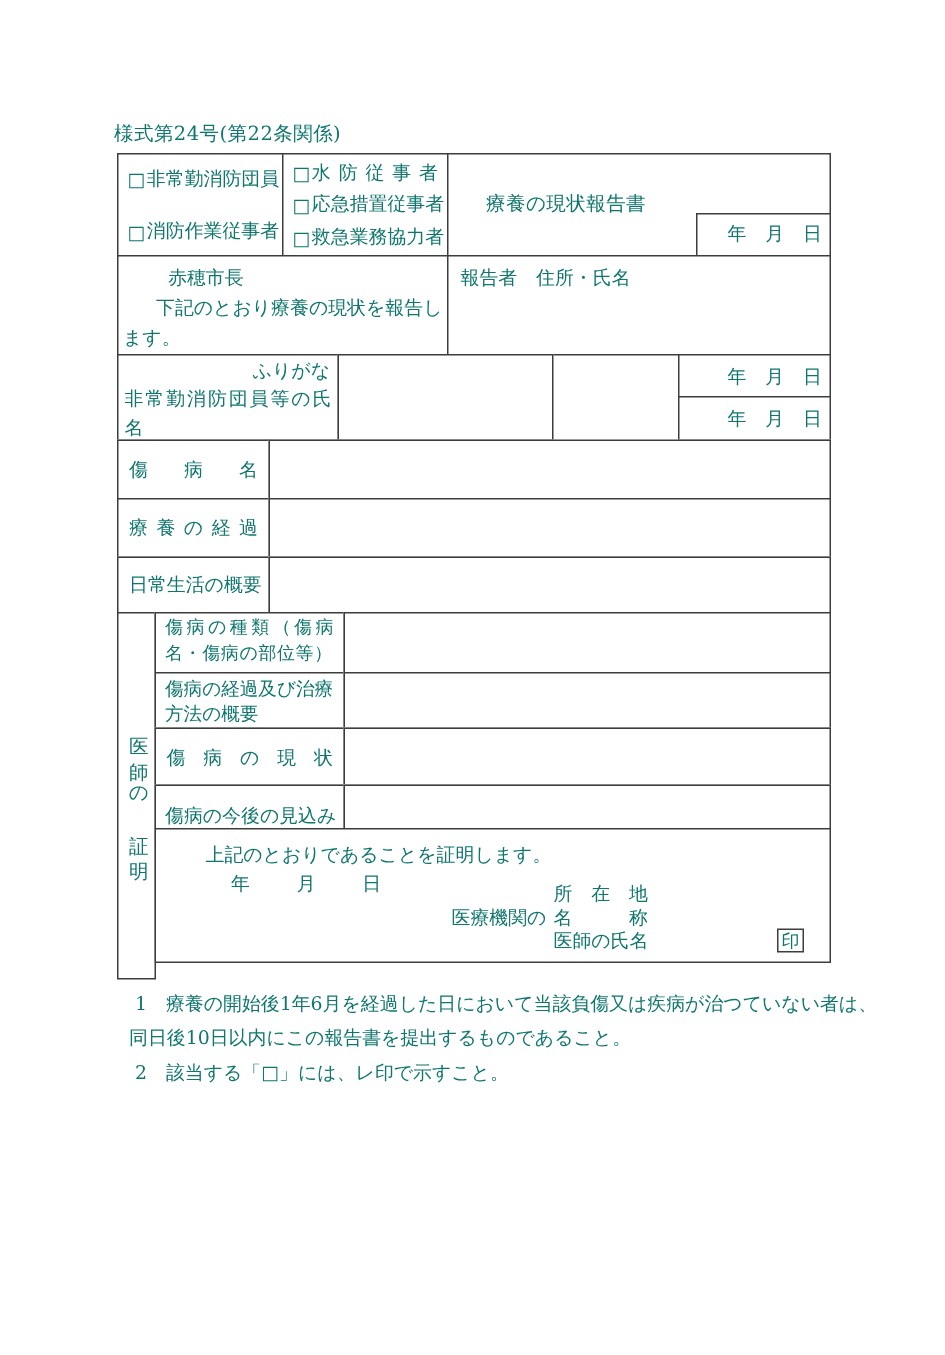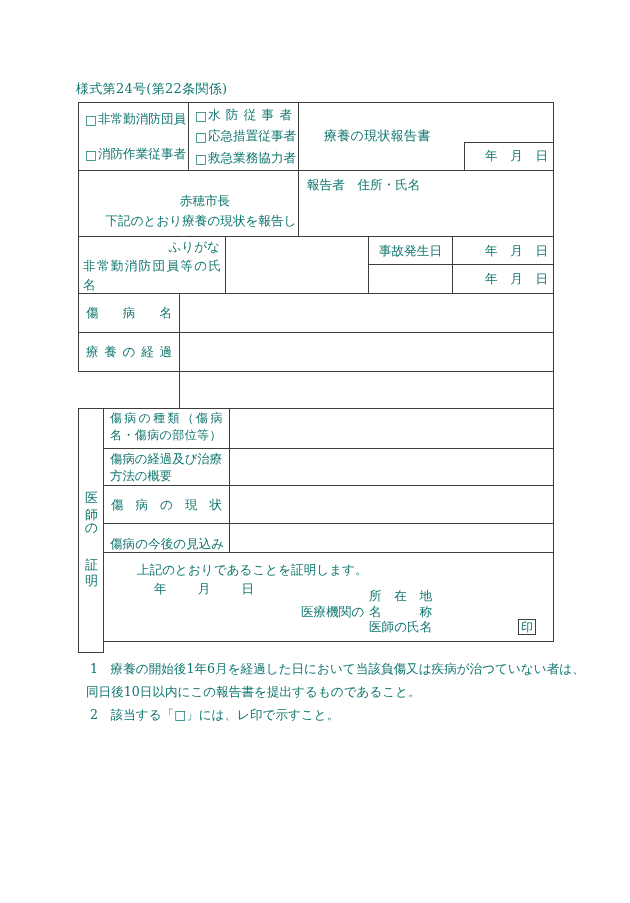--- a/index.html
+++ b/index.html
@@ -20,21 +20,21 @@
   .cbcol2{display:flex;flex-direction:column;justify-content:center;gap:4.5px;padding:0 6px;}
   .cbitem{display:flex;align-items:center;white-space:nowrap;}
   .cbitem .box{margin-right:1px;}
   .cbitem .lbl{flex:1;}
   .just .lbl{text-align:justify;text-align-last:justify;}
   
   .title-cell{}
   .doc-title{position:absolute;left:25px;top:24px;font-size:13px;letter-spacing:.3px;white-space:nowrap;}
   .date-box{line-height:26px;text-align:right;padding-right:5px;white-space:nowrap;}
   
-  .addr{padding-top:20px;line-height:20px;text-align:center;}
+  .addr{padding-top:4px;line-height:20px;}
   .addr .l1{margin-left:33px;}
   .addr .l2{margin-left:25px;white-space:nowrap;}
   .addr .l3{margin-left:3px;}
   .reporter{padding:6px 8px;}
   
   .name-label{display:flex;flex-direction:column;justify-content:center;padding:0 4px;line-height:19px;}
   .name-label .furi{text-align:right;padding-right:1px;}
   .name-label .nm{text-align:justify;text-align-last:justify;}
   .dlabel{text-align:center;}
   .dvalue{text-align:right;padding-right:5px;white-space:nowrap;}
@@ -107,31 +107,31 @@
     </div>
     <div class="cell name-label" style="left:0;top:134px;width:148px;height:58px;">
       <div class="furi">ふりがな</div>
       <div class="nm">非常勤消防団員等の氏名</div>
     </div>
 
     <div class="cell reporter" style="left:220px;top:68px;width:256px;height:67px;">
       <span>報告者　住所・氏名</span>
     </div>
     <div class="cell" style="left:147px;top:134px;width:144px;height:58px;"></div>
-    <div class="cell dlabel" style="left:290px;top:134px;width:85px;height:29px;line-height:27px;">事故発生日</div>
     <div class="cell dvalue" style="left:374px;top:134px;width:102px;height:29px;line-height:27px;">年　月　日</div>
     <div class="cell dlabel" style="left:290px;top:162px;width:85px;height:30px;line-height:28px;margin-top:32px;">療養開始日</div>
     <div class="cell dvalue" style="left:374px;top:162px;width:102px;height:30px;line-height:28px;">年　月　日</div>
 
     <div class="cell rowlabel" style="left:0;top:191px;width:102px;height:40px;line-height:38px;">傷病名</div>
     <div class="cell" style="left:101px;top:191px;width:375px;height:40px;"></div>
 
     <div class="cell rowlabel" style="left:0;top:230px;width:102px;height:40px;line-height:38px;">療養の経過</div>
     <div class="cell" style="left:101px;top:230px;width:375px;height:40px;"></div>
 
+    <div class="cell rowlabel" style="left:0;top:269px;width:102px;height:38px;line-height:36px;">日常生活の概要</div>
     <div class="cell" style="left:101px;top:269px;width:375px;height:38px;"></div>
 
     <div class="cell vert" style="left:0;top:306px;width:26px;height:245px;">
       <span>医師の証明</span>
     </div>
 
     <div class="cell doclabel" style="left:25px;top:306px;width:127px;height:41px;">
       <div class="a">傷病の種類（傷病</div>
       <div class="b">名・傷病の部位等）</div>
     </div>

